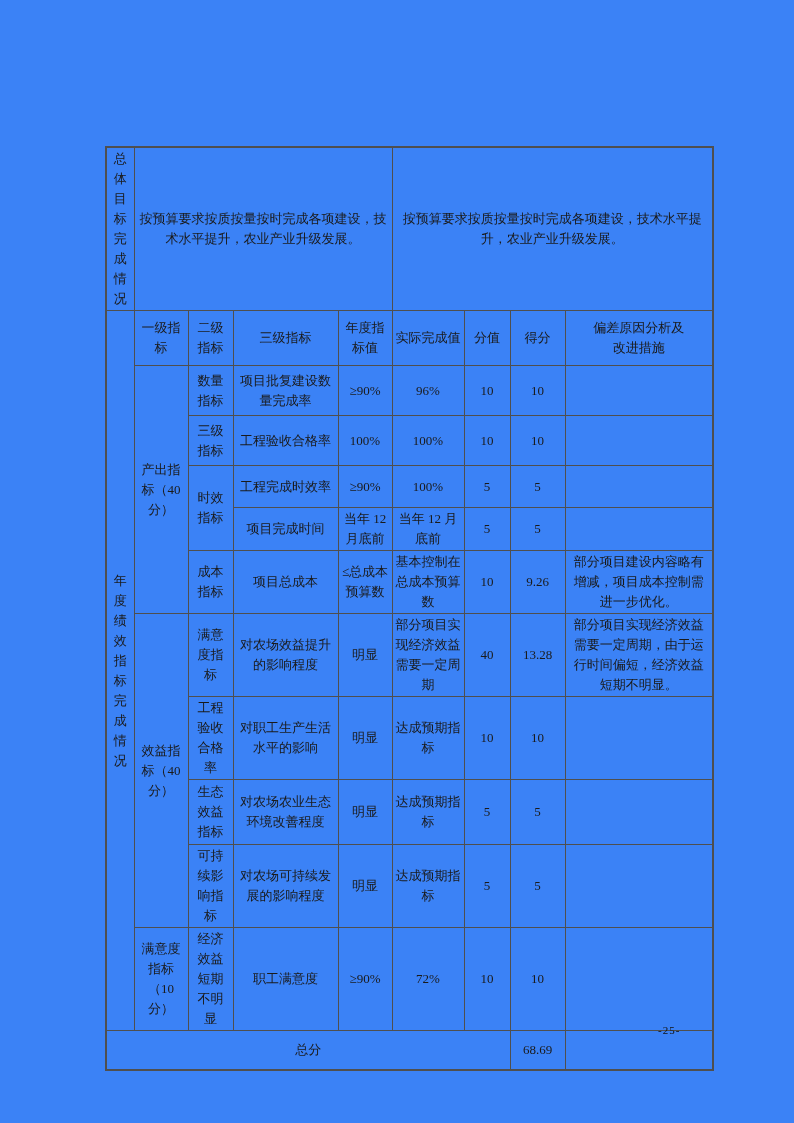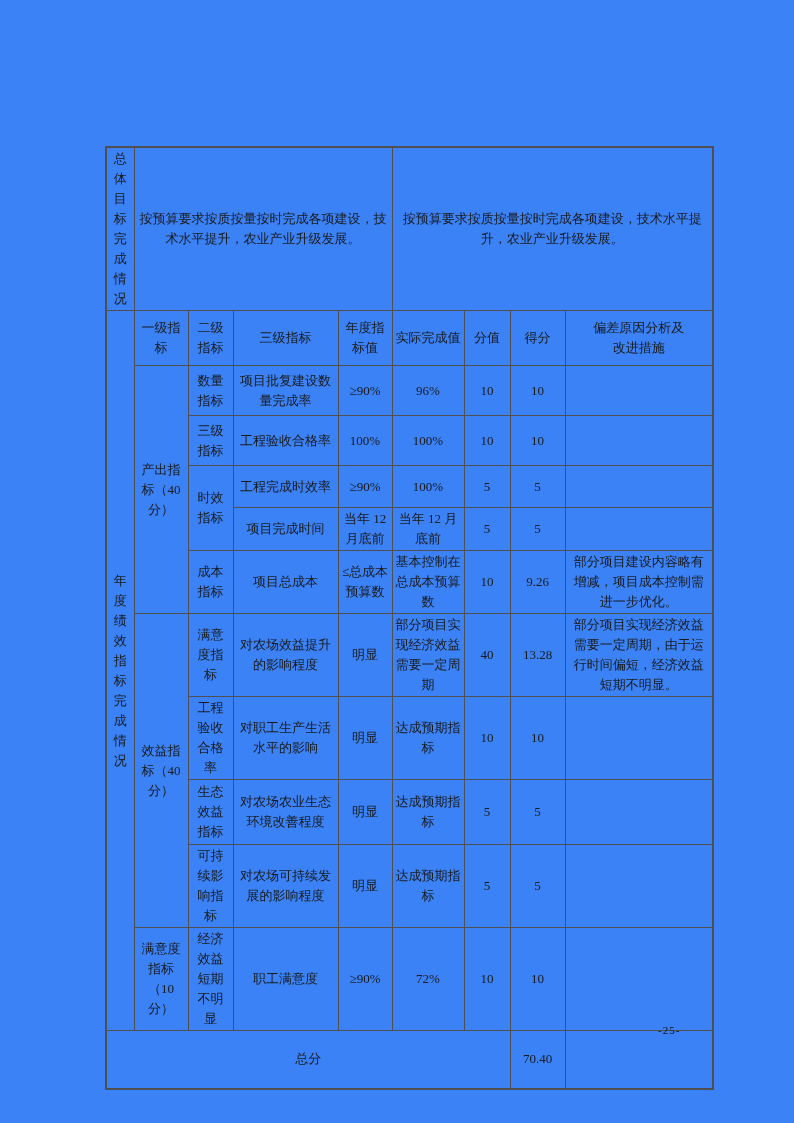--- a/index.html
+++ b/index.html
@@ -35,21 +35,21 @@
   tr.h55  { height: 55px; }
   tr.h50  { height: 50px; }
   tr.h42  { height: 42px; margin-left: 12px; }
   tr.h40  { height: 40px; }
   tr.h59  { height: 59px; margin-top: 28px; }
   tr.h75  { height: 75px; }
   tr.h62  { height: 62px; }
   tr.h65  { height: 65px; }
   tr.h73  { height: 73px; }
   tr.h97  { height: 97px; }
-  tr.h47  { height: 58px; }
+  tr.h47  { height: 39px; }
   
   td.c-side   { padding: 0; }             
   td.c-l1     { padding: 0 6px; }         
   td.c-l2     { padding: 0 5px; }         
   td.c-target { padding: 0 4px; }         
   td.c-actual { padding: 0 4px; }         
   td.c-goal-a { padding: 0 10px; }        
   td.c-goal-b { padding: 0 14px; }        
   td.c-dev    { text-align: left; padding: 2px 4px; }
   td.c-hdr-dev { white-space: pre-line; margin-top: 28px; } 
@@ -198,20 +198,20 @@
         <td>职工满意度</td>
         <td class="c-target">≥90%</td>
         <td class="c-actual">72%</td>
         <td>10</td>
         <td>10</td>
         <td class="c-dev"></td>
       </tr>
 
       <tr class="h47">
         <td colspan="7">总分</td>
-        <td>70.40</td>
+        <td>68.69</td>
         <td></td>
       </tr>
     </tbody>
   </table>
 
   <div class="page-number">-25-</div>
 </div>
 
 </body></html>

